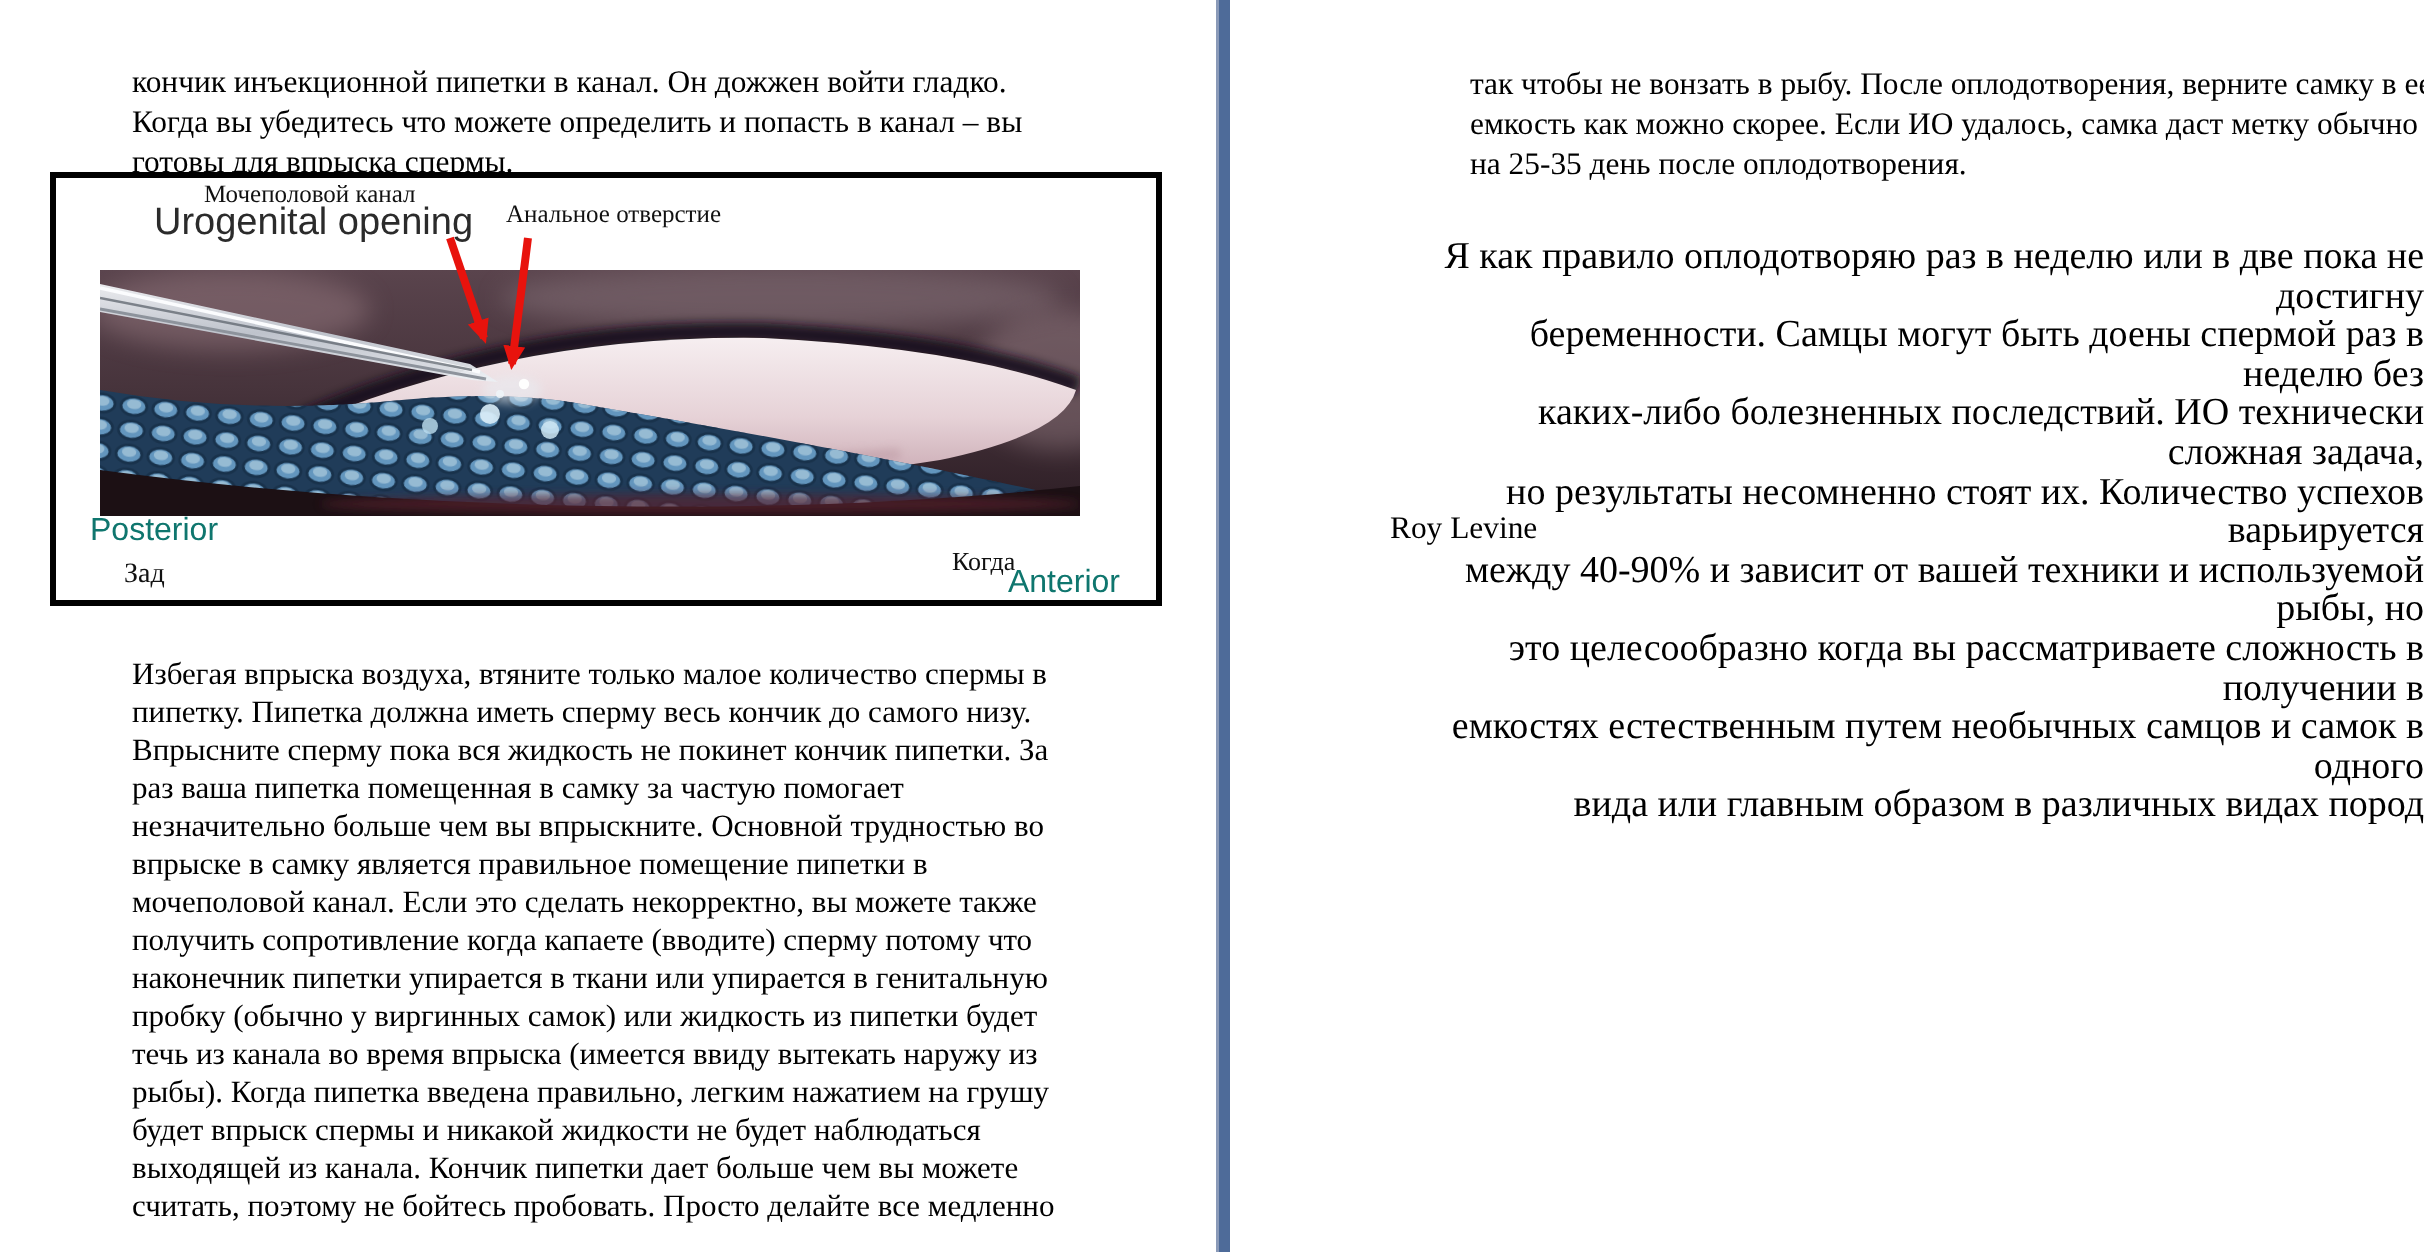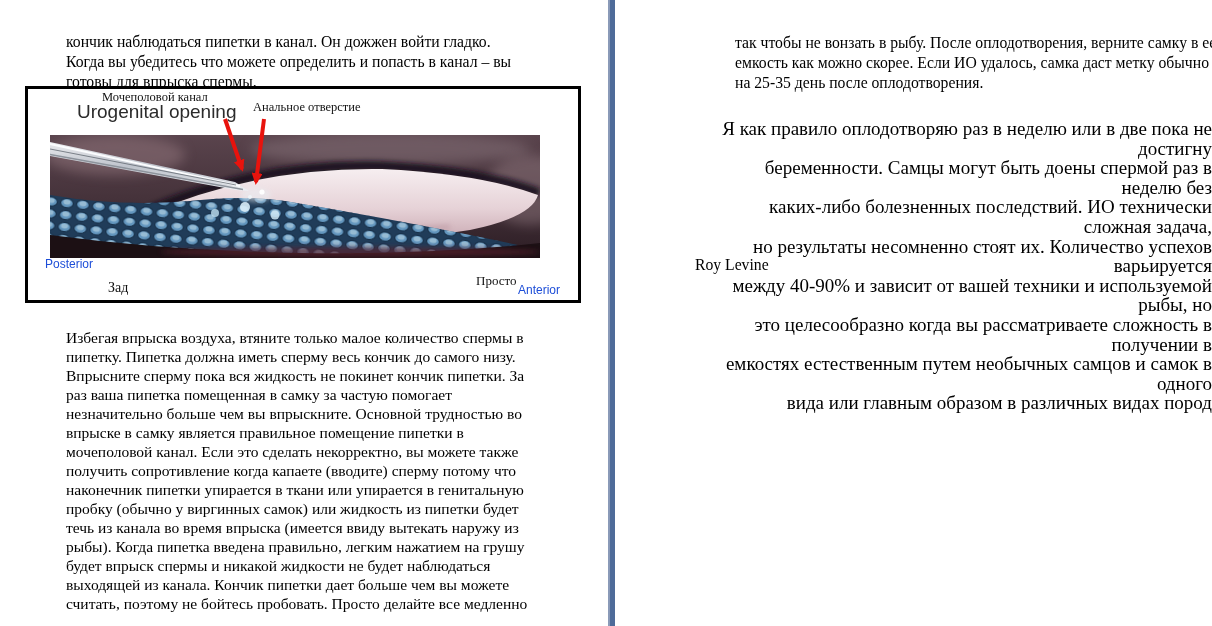--- a/index.html
+++ b/index.html
@@ -25,37 +25,37 @@
   .fig-ru {
     position:absolute; font-family:"Liberation Serif", serif;
     font-size:12.5px; color:#111; white-space:nowrap;
   }
   .fig-en {
     position:absolute; font-family:"Liberation Sans", sans-serif;
     font-size:19px; color:#2b2b2b; white-space:nowrap;
   }
   .fig-dir {
     position:absolute; font-family:"Liberation Sans", sans-serif;
-    font-size:12px; color:#1d4ed8; white-space:nowrap;
+    font-size:16px; color:#0f766e; white-space:nowrap;
   }
   .photo { position:absolute; left:22px; top:46px; width:490px; height:123px; }
   .arrows { position:absolute; left:0; top:0; width:532px; height:211px; pointer-events:none; }
   .arrow-line { stroke:var(--arrow-red); stroke-width:4; }
   .arrow-fill { fill:var(--arrow-red); }
   .signature {
     position:absolute; font-family:"Liberation Serif", serif; font-size:15.7px;
   }
 </style>
 </head>
 <body>
 
 <div class="canvas">
 
   <div>
-    <p class="serif-par" style="left:66px; top:16px; width:530px; font-size:15.7px; line-height:20.3px;">кончик наблюдаться пипетки в канал. Он дожжен войти гладко.
+    <p class="serif-par" style="left:66px; top:16px; width:530px; font-size:15.7px; line-height:20.3px;">кончик инъекционной пипетки в канал. Он дожжен войти гладко.
 Когда вы убедитесь что можете определить и попасть в канал – вы
 готовы для впрыска спермы.</p>
 
     <div class="figure">
       <div class="fig-inner">
 
         <span class="fig-ru" style="left:74px; top:1px;">Мочеполовой канал</span>
         <span class="fig-en" style="left:49px; top:12px;">Urogenital opening</span>
 
         <span class="fig-ru" style="left:225px; top:11px;">Анальное отверстие</span>
@@ -117,24 +117,24 @@
           <defs>
             <marker id="ah" markerUnits="userSpaceOnUse" markerWidth="12" markerHeight="11" refX="9" refY="5.5" orient="auto">
               <path d="M0,0 L12,5.5 L0,11 Z" class="arrow-fill"></path>
             </marker>
           </defs>
           <line x1="197" y1="30" x2="214" y2="80" class="arrow-line" marker-end="url(#ah)"></line>
           <line x1="236" y1="30" x2="228" y2="93" class="arrow-line" marker-end="url(#ah)"></line>
         </svg>
 
         <span class="fig-dir" style="left:17px; top:168px;">Posterior</span>
-        <span class="fig-ru" style="left:34px; top:191px; font-size:14px;margin-left:46px;">Зад</span>
+        <span class="fig-ru" style="left:34px; top:191px; font-size:14px;">Зад</span>
 
         <span class="fig-dir" style="right:18px; top:166px;margin-top:28px;">Anterior</span>
-        <span class="fig-ru" style="left:448px; top:184px; font-size:13px;">Просто</span>
+        <span class="fig-ru" style="left:448px; top:184px; font-size:13px;">Когда</span>
       </div>
     </div>
 
     <p class="serif-par" style="left:66px; top:312px; width:540px; font-size:15.5px; line-height:19px;">Избегая впрыска воздуха,  втяните только малое количество спермы в
 пипетку. Пипетка должна иметь сперму весь кончик до самого низу.
 Впрысните сперму пока вся жидкость не покинет кончик пипетки. За
 раз ваша пипетка помещенная в самку за частую помогает
 незначительно больше чем вы впрыскните. Основной трудностью во
 впрыске в самку является правильное помещение пипетки в
 мочеполовой канал. Если это сделать некорректно, вы можете также

